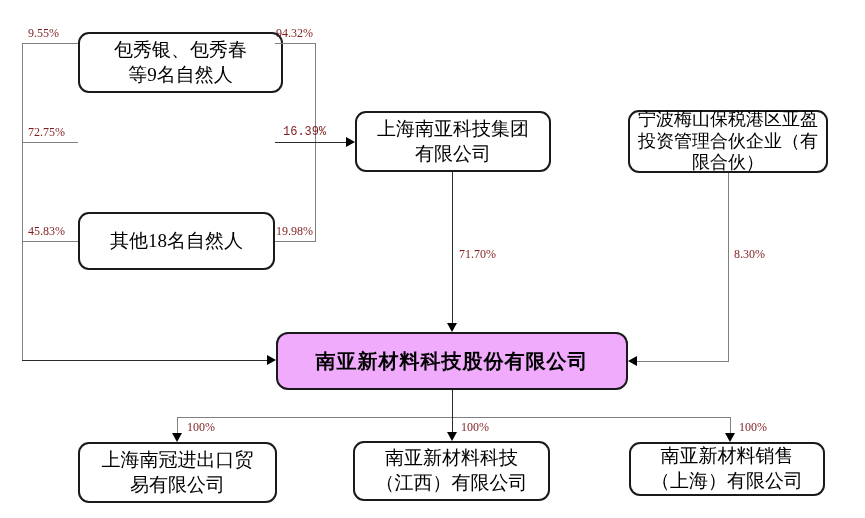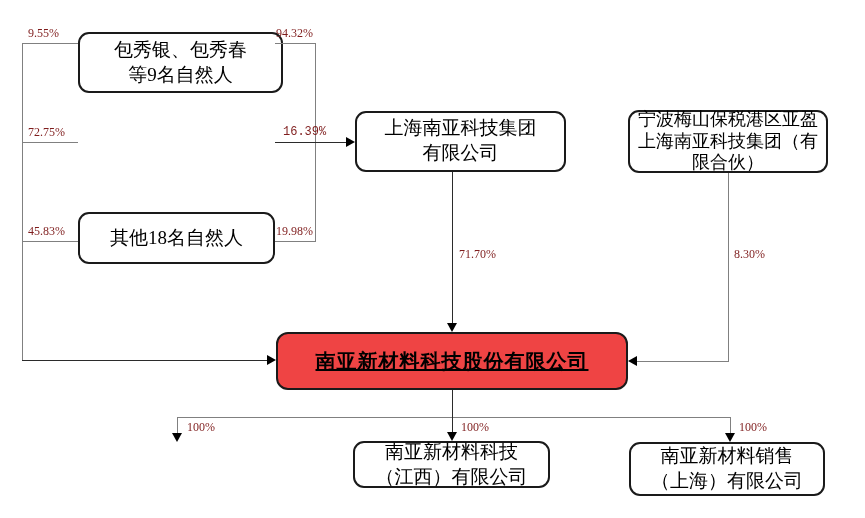--- a/index.html
+++ b/index.html
@@ -25,26 +25,25 @@
     display: flex;
     align-items: center;
     justify-content: center;
     text-align: center;
     font-size: 19px;
     line-height: 1.3;
     white-space: pre-line;
   }
   .node.small { font-size: 18px; line-height: 1.22; }
   .node.issuer {
-    background: #ef4444;
+    background: #f0abfc;
     font-weight: bold;
     font-size: 20px;
     letter-spacing: 1px;
     border-radius: 12px;
-    text-decoration: underline;
   }
   .ln { position: absolute; background: #808080; }
   .ln.dark { background: #2b2b2b; }
   .pct {
     position: absolute;
     font-size: 12px;
     color: #7f1d1d;
     white-space: nowrap;
   }
   .arr { position: absolute; width: 0; height: 0; }
@@ -52,31 +51,33 @@
   .arr.l { border-top: 5px solid transparent; border-bottom: 5px solid transparent; border-right: 9px solid #000; }
   .arr.d { border-left: 5px solid transparent; border-right: 5px solid transparent; border-top: 9px solid #000; }
 </style>
 </head>
 <body>
 
 <div class="canvas">
 
   <div class="node" style="left:78px; top:13px; width:205px; height:61px;margin-top:19px;">包秀银、包秀春
 等9名自然人</div>
-  <div class="node" style="left:78px; top:212px; width:197px; height:52px;text-align:center;">其他18名自然人</div>
+  <div class="node" style="left:78px; top:212px; width:197px; height:58px;text-align:center;">其他18名自然人</div>
 
-  <div class="node" style="left:355px; top:111px; width:211px; height:61px;font-family:Liberation Mono, monospace;">上海南亚科技集团
+  <div class="node" style="left:355px; top:111px; width:196px; height:61px;">上海南亚科技集团
 有限公司</div>
   <div class="node small" style="left:628px; top:110px; width:200px; height:63px;">宁波梅山保税港区亚盈
-上海南亚科技集团（有
+投资管理合伙企业（有
 限合伙）</div>
 
   <div class="node issuer" style="left:276px; top:332px; width:352px; height:58px;">南亚新材料科技股份有限公司</div>
 
-  <div class="node" style="left:353px; top:441px; width:197px; height:47px;font-family:Liberation Serif, serif;">南亚新材料科技
+  <div class="node" style="left:78px; top:442px; width:199px; height:61px;">上海南冠进出口贸
+易有限公司</div>
+  <div class="node" style="left:353px; top:441px; width:197px; height:60px;font-family:Liberation Serif, serif;">南亚新材料科技
 （江西）有限公司</div>
   <div class="node" style="left:629px; top:442px; width:196px; height:54px;">南亚新材料销售
 （上海）有限公司</div>
 
   <div class="ln" style="left:22px; top:43px; width:1px; height:318px;"></div>
   <div class="ln" style="left:22px; top:43px; width:56px; height:1px;"></div>
   <div class="ln" style="left:22px; top:142px; width:56px; height:1px;"></div>
   <div class="ln" style="left:22px; top:241px; width:56px; height:1px;"></div>
   <div class="ln dark" style="left:22px; top:360px; width:246px; height:1px;"></div>
   <div class="arr r" style="left:267px; top:355px;"></div>

